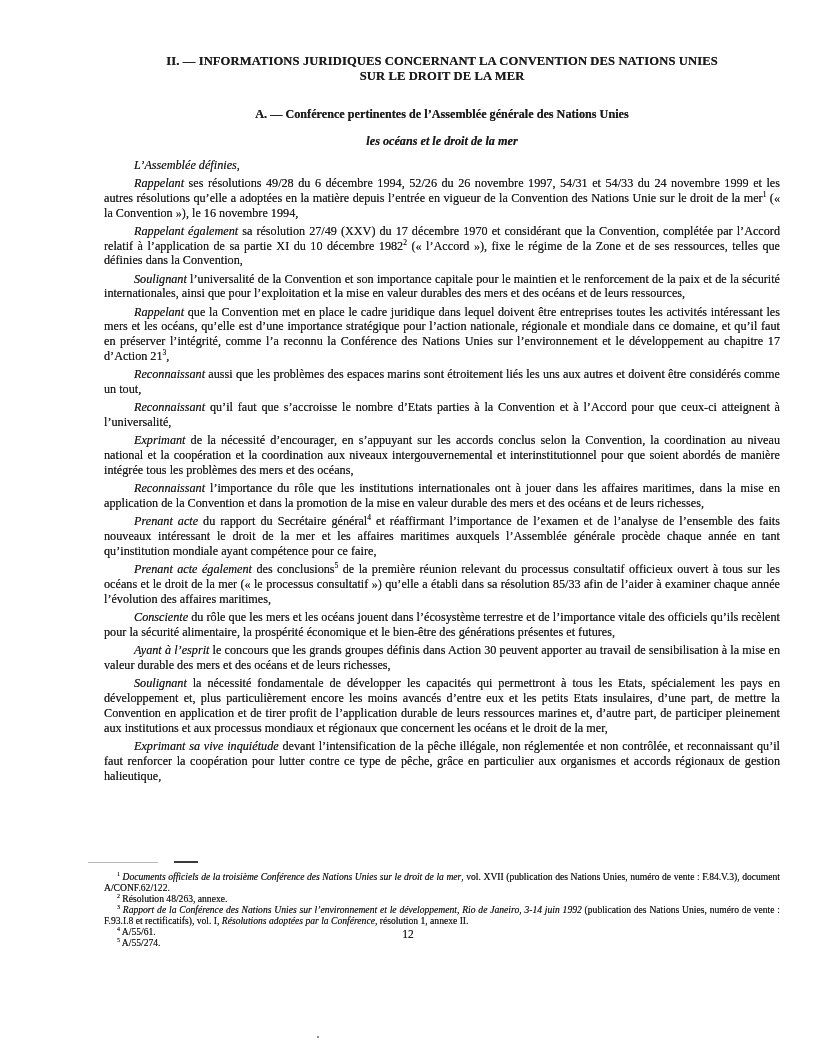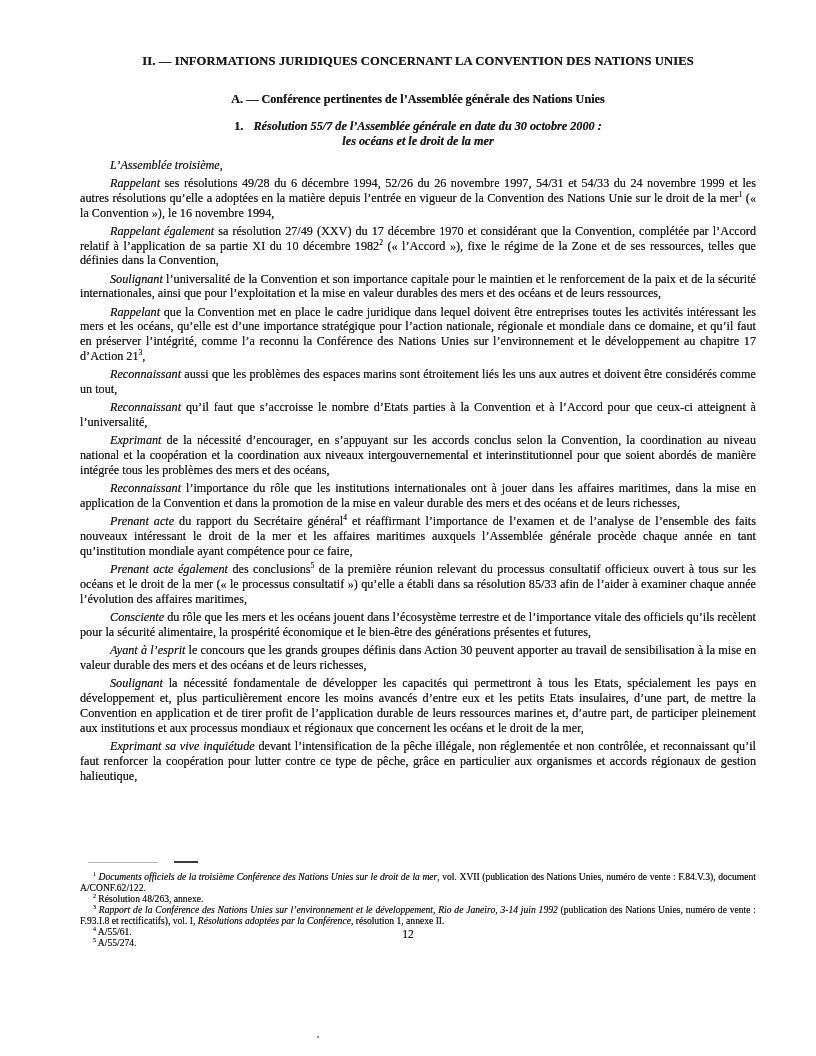--- a/index.html
+++ b/index.html
@@ -13,21 +13,21 @@
     height: 1056px;
     margin: 0 auto;
     background: #ffffff;
     font-family: "Liberation Serif", "DejaVu Serif", serif;
     color: #1c1c1c;
     overflow: hidden;
     text-shadow: 0 0 0.45px rgba(20,20,20,0.75);
   }
   .content {
     position: absolute;
-    left: 80px;
+    left: 104px;
     width: 676px;
   }
   
   .heading-block { top: 54px; text-align: center; }
   .title-line {
     font-weight: bold;
     font-size: 12.6px;
     line-height: 15px;
     letter-spacing: 0.1px;
   }
@@ -115,29 +115,29 @@
     background: #6a6a6a;
   }
 </style>
 </head>
 <body>
 
 <div class="page">
 
   <div class="content heading-block" style="position:absolute;">
     <div class="title-line">II. — INFORMATIONS JURIDIQUES CONCERNANT LA CONVENTION DES NATIONS UNIES</div>
+    <div class="title-line">SUR LE DROIT DE LA MER</div>
     <div class="section-heading">A. — Conférence pertinentes de l’Assemblée générale des Nations Unies</div>
     <div class="resolution-heading">
-      <div><span class="res-no">1.</span><span class="it">Résolution 55/7 de l’Assemblée générale en date du 30 octobre 2000 :</span></div>
       <div class="it">les océans et le droit de la mer</div>
     </div>
   </div>
 
   <div class="content body-text" style="position:absolute;">
-      <p><span class="it">L’Assemblée troisième,</span></p>
+      <p><span class="it">L’Assemblée définies,</span></p>
       <p><span class="it">Rappelant</span><span> ses résolutions 49/28 du 6 décembre 1994, 52/26 du 26 novembre 1997, 54/31 et 54/33 du 24 novembre 1999 et les autres résolutions qu’elle a adoptées en la matière depuis l’entrée en vigueur de la Convention des Nations Unie sur le droit de la mer</span><sup>1</sup><span> (« la Convention »), le 16 novembre 1994,</span></p>
       <p><span class="it">Rappelant également</span><span> sa résolution 27/49 (XXV) du 17 décembre 1970 et considérant que la Convention, complétée par l’Accord relatif à l’application de sa partie XI du 10 décembre 1982</span><sup>2</sup><span> (« l’Accord »), fixe le régime de la Zone et de ses ressources, telles que définies dans la Convention,</span></p>
       <p><span class="it">Soulignant</span><span> l’universalité de la Convention et son importance capitale pour le maintien et le renforcement de la paix et de la sécurité internationales, ainsi que pour l’exploitation et la mise en valeur durables des mers et des océans et de leurs ressources,</span></p>
       <p><span class="it">Rappelant</span><span> que la Convention met en place le cadre juridique dans lequel doivent être entreprises toutes les activités intéressant les mers et les océans, qu’elle est d’une importance stratégique pour l’action nationale, régionale et mondiale dans ce domaine, et qu’il faut en préserver l’intégrité, comme l’a reconnu la Conférence des Nations Unies sur l’environnement et le développement au chapitre 17 d’Action 21</span><sup>3</sup><span>,</span></p>
       <p><span class="it">Reconnaissant</span><span> aussi que les problèmes des espaces marins sont étroitement liés les uns aux autres et doivent être considérés comme un tout,</span></p>
       <p><span class="it">Reconnaissant</span><span> qu’il faut que s’accroisse le nombre d’Etats parties à la Convention et à l’Accord pour que ceux-ci atteignent à l’universalité,</span></p>
       <p><span class="it">Exprimant</span><span> de la nécessité d’encourager, en s’appuyant sur les accords conclus selon la Convention, la coordination au niveau national et la coopération et la coordination aux niveaux intergouvernemental et interinstitutionnel pour que soient abordés de manière intégrée tous les problèmes des mers et des océans,</span></p>
       <p><span class="it">Reconnaissant</span><span> l’importance du rôle que les institutions internationales ont à jouer dans les affaires maritimes, dans la mise en application de la Convention et dans la promotion de la mise en valeur durable des mers et des océans et de leurs richesses,</span></p>
       <p><span class="it">Prenant acte</span><span> du rapport du Secrétaire général</span><sup>4</sup><span> et réaffirmant l’importance de l’examen et de l’analyse de l’ensemble des faits nouveaux intéressant le droit de la mer et les affaires maritimes auxquels l’Assemblée générale procède chaque année en tant qu’institution mondiale ayant compétence pour ce faire,</span></p>
       <p><span class="it">Prenant acte également</span><span> des conclusions</span><sup>5</sup><span> de la première réunion relevant du processus consultatif officieux ouvert à tous sur les océans et le droit de la mer (« le processus consultatif ») qu’elle a établi dans sa résolution 85/33 afin de l’aider à examiner chaque année l’évolution des affaires maritimes,</span></p>

